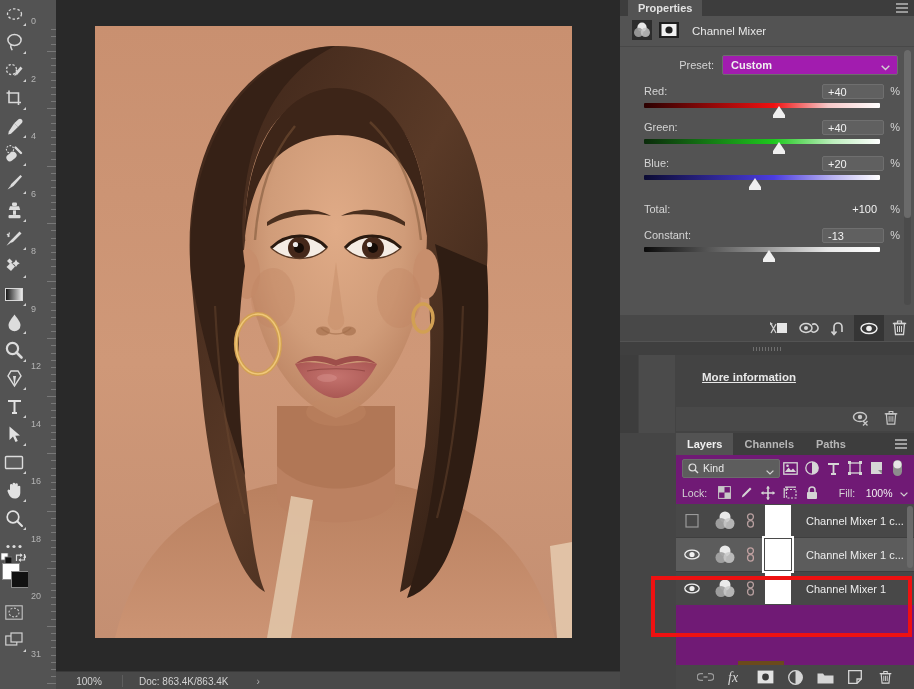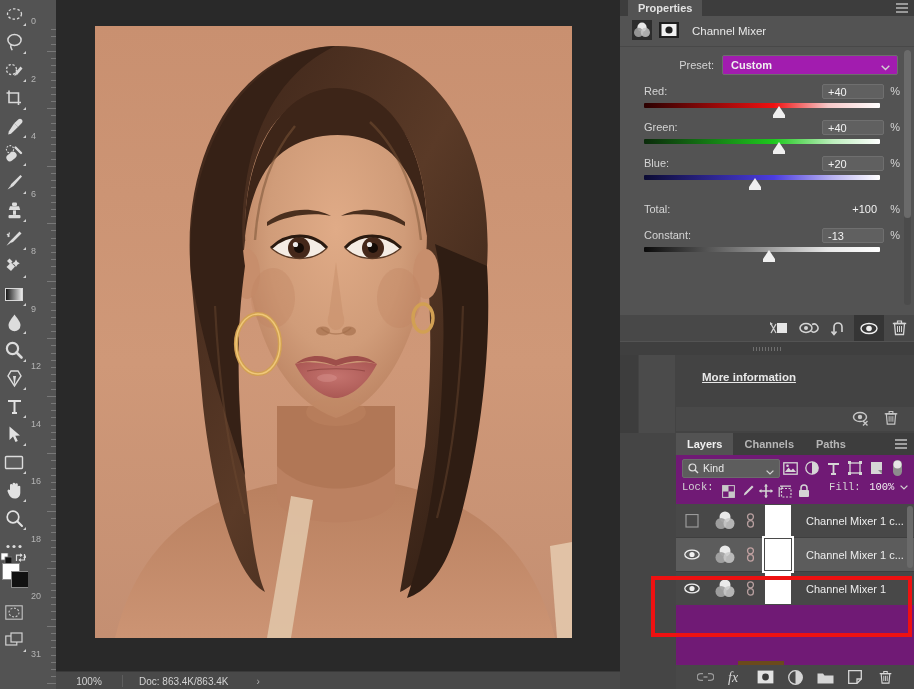--- a/index.html
+++ b/index.html
@@ -109,21 +109,21 @@
   .kindsel .mag{position:absolute;left:5px;top:3px;}
   .kindsel .chev{position:absolute;right:5px;top:5px;}
   .ficon{width:24px;height:22px;display:flex;align-items:center;justify-content:center;}
   .blendrow{height:24px;display:flex;align-items:center;padding:0 6px;}
   .blendsel{position:relative;width:120px;height:17px;background:#5d5d5d;border:1px solid #6c6c6c;
             border-radius:2px;display:flex;align-items:center;padding-left:7px;font-size:10.5px;color:#eee;}
   .blendsel .chev{position:absolute;right:6px;top:5px;}
   .oplabel{margin-left:8px;font-size:10.5px;color:#d4d4d4;}
   .opval{margin-left:5px;width:36px;font-size:10.5px;color:#f0f0f0;text-align:center;}
   .opchev{margin-left:2px;}
-  .lockrow{height:23px;display:flex;padding:0 6px;font-family:Liberation Mono, monospace;}
+  .lockrow{height:23px;display:flex;align-items:center;padding:0 6px;}
   .locklabel{font-size:10.5px;color:#d4d4d4;margin-right:6px;}
   .lkicon{width:22px;height:20px;display:flex;align-items:center;justify-content:center;}
   .filllabel{margin-left:16px;font-size:10.5px;color:#d4d4d4;}
   .fillval{margin-left:5px;width:38px;font-size:10.5px;color:#f0f0f0;text-align:center;}
 
   .layerlist{position:relative;background:#484848;height:101px;overflow:hidden;}
   .layerrow{position:relative;height:33px;display:flex;align-items:center;
             border-bottom:1px solid #3f3f3f;}
   .layerrow.selected{background:#5c5c5c;}
   .eyecell{width:32px;height:33px;display:flex;align-items:center;justify-content:center;}

